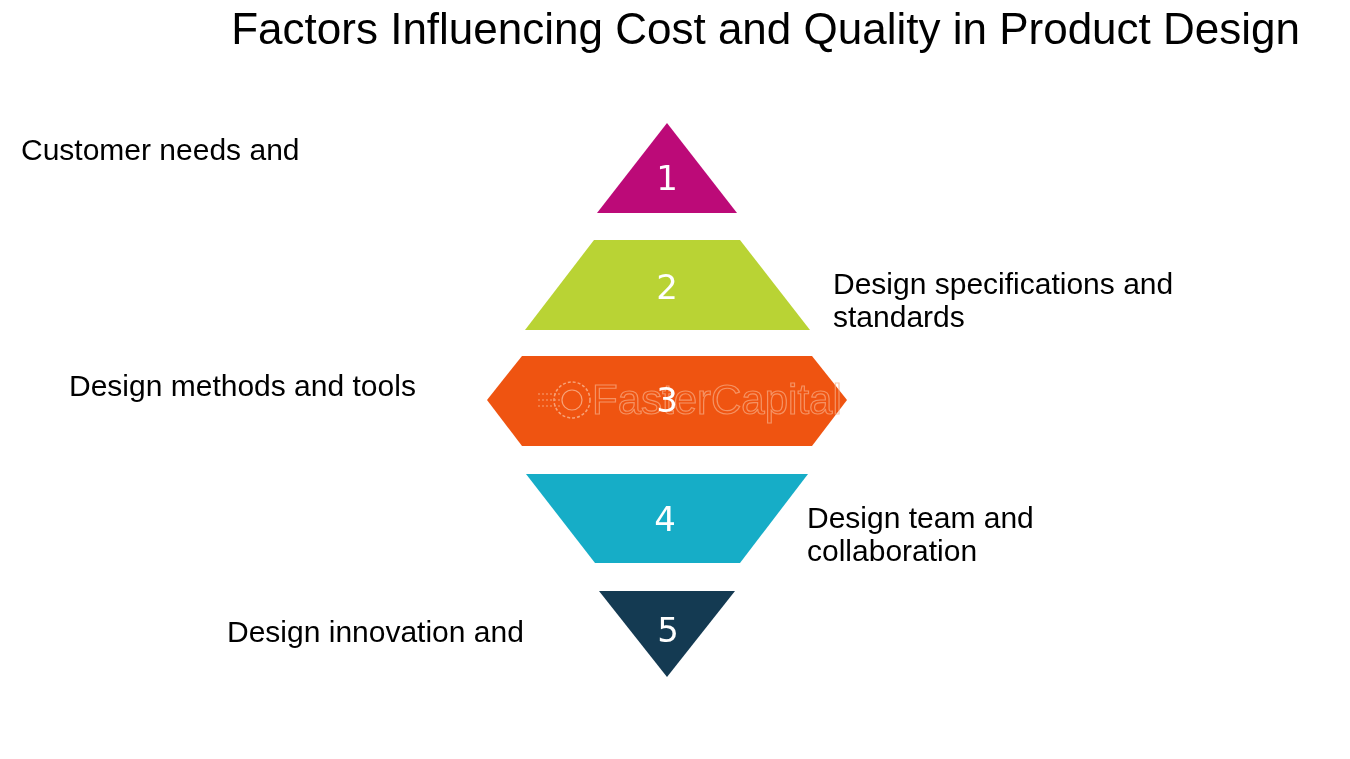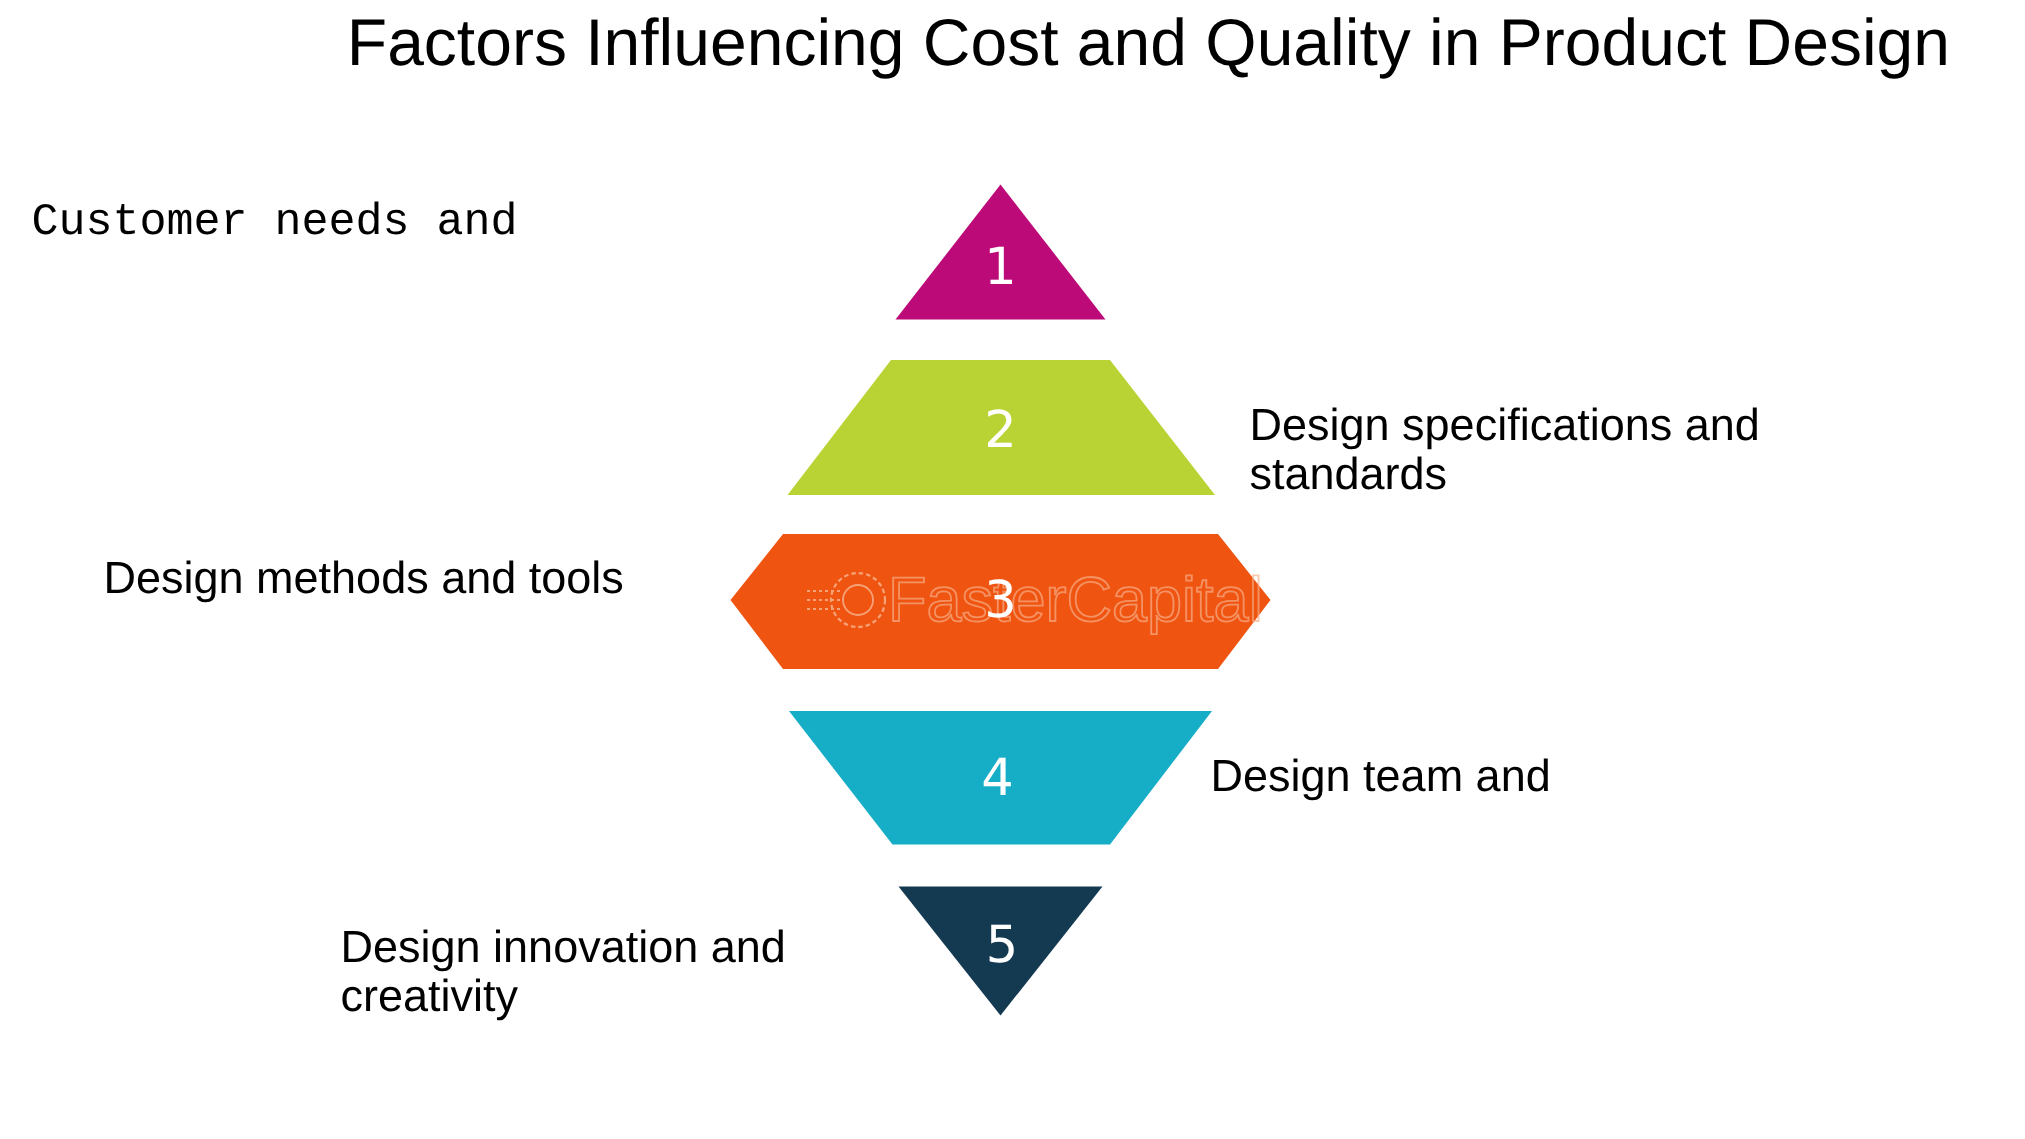--- a/index.html
+++ b/index.html
@@ -33,33 +33,33 @@
   </g>
   <text class="num" x="667" y="400">3</text>
 
   <polygon points="526,474 808,474 740,563 595,563" fill="#16adc7"></polygon>
   <text class="num" x="665" y="519">4</text>
 
   <polygon points="599,591 735,591 667,677" fill="#143a52"></polygon>
   <text class="num" x="668" y="630">5</text>
 </svg>
 
-<div class="label" style="left:21px; top:133px;font-family:Liberation Mono, monospace;">
+<div class="label" style="left:21px; top:133px;">
   <div>Customer needs and</div>
 </div>
 
 <div class="label" style="left:833px; top:267px;">
   <div>Design specifications and</div>
   <div>standards</div>
 </div>
 
 <div class="label" style="left:69px; top:369px;">
   <div>Design methods and tools</div>
 </div>
 
 <div class="label" style="left:807px; top:501px;">
   <div>Design team and</div>
+  <div>collaboration</div>
 </div>
 
 <div class="label" style="left:195px; top:615px;margin-left:32px;">
   <div>Design innovation and</div>
-  <div>creativity</div>
 </div>
 
 </body></html>

